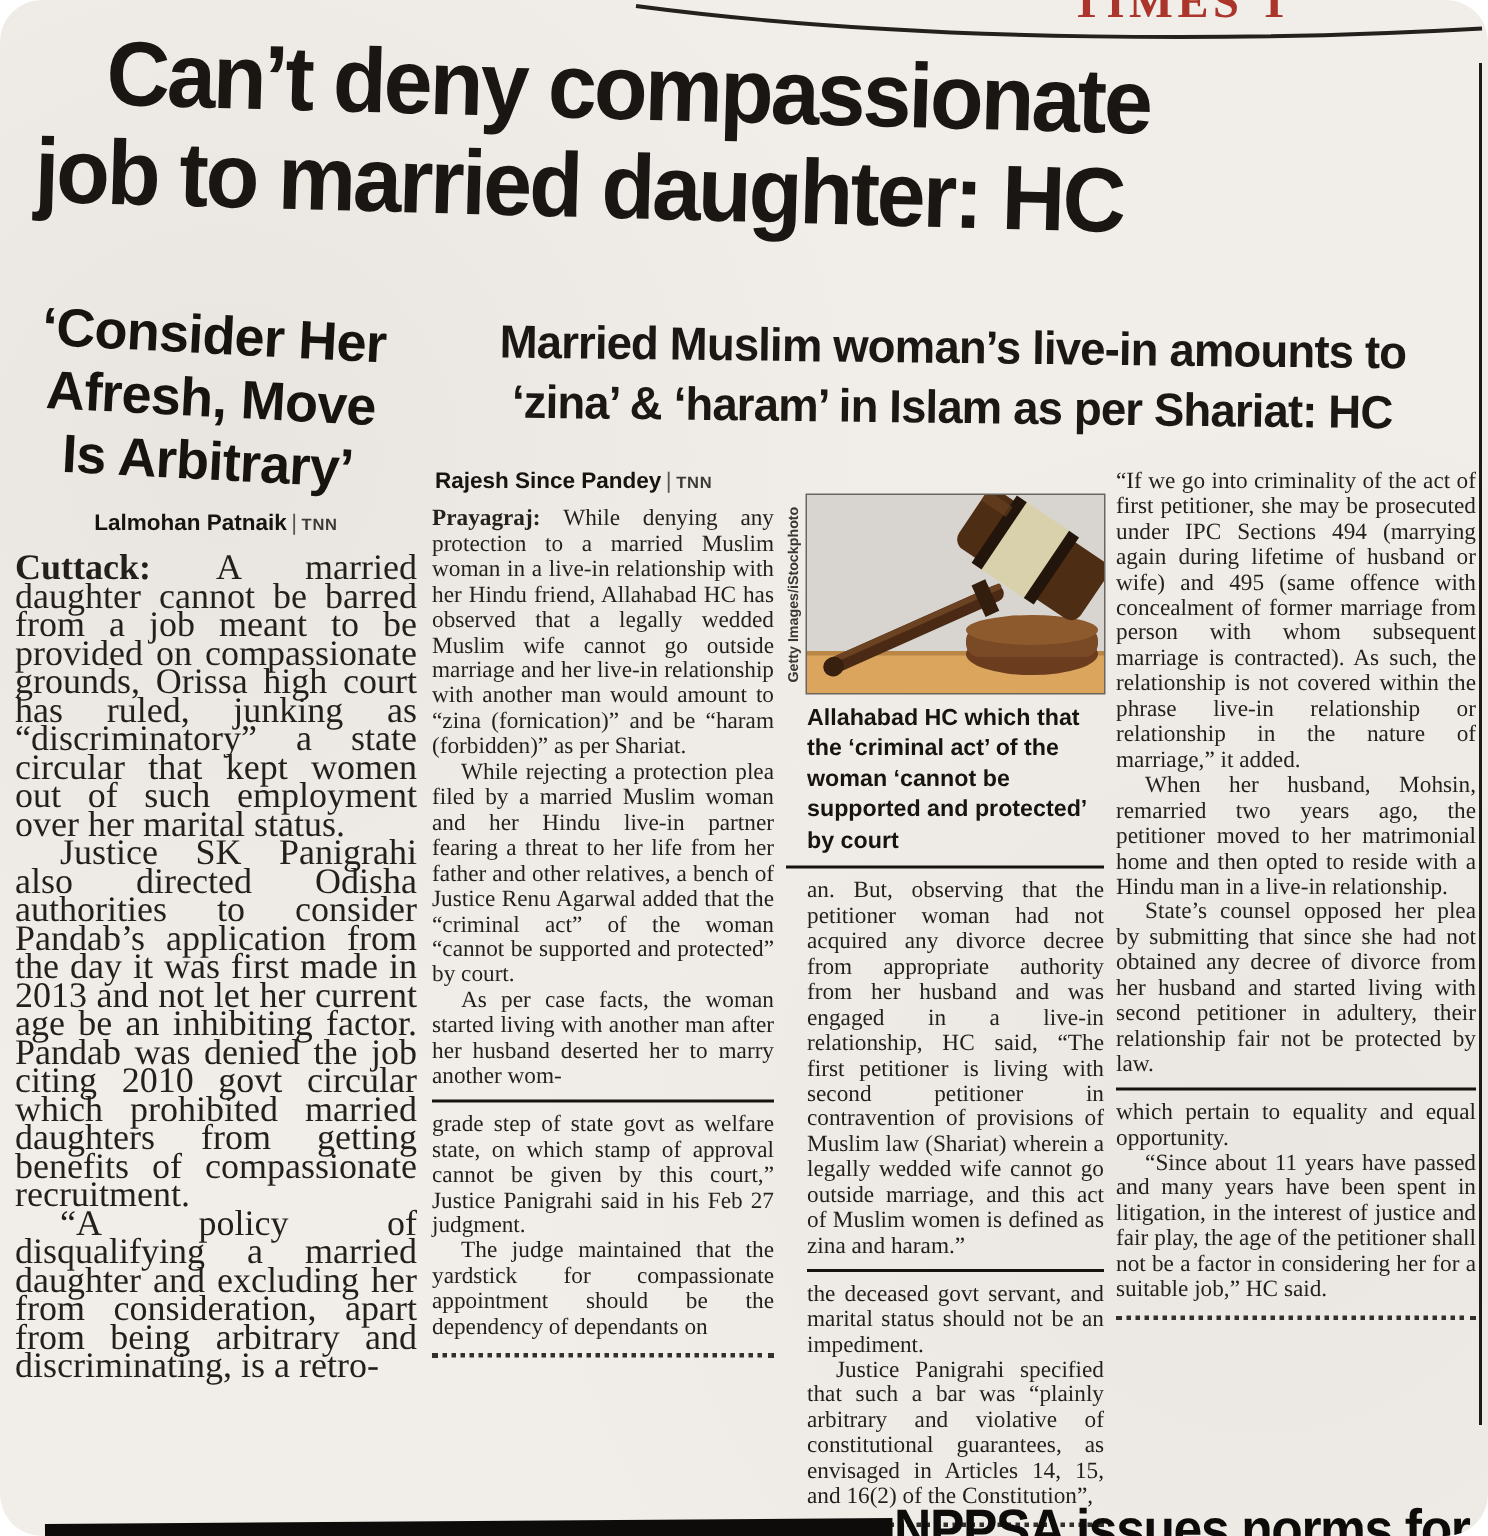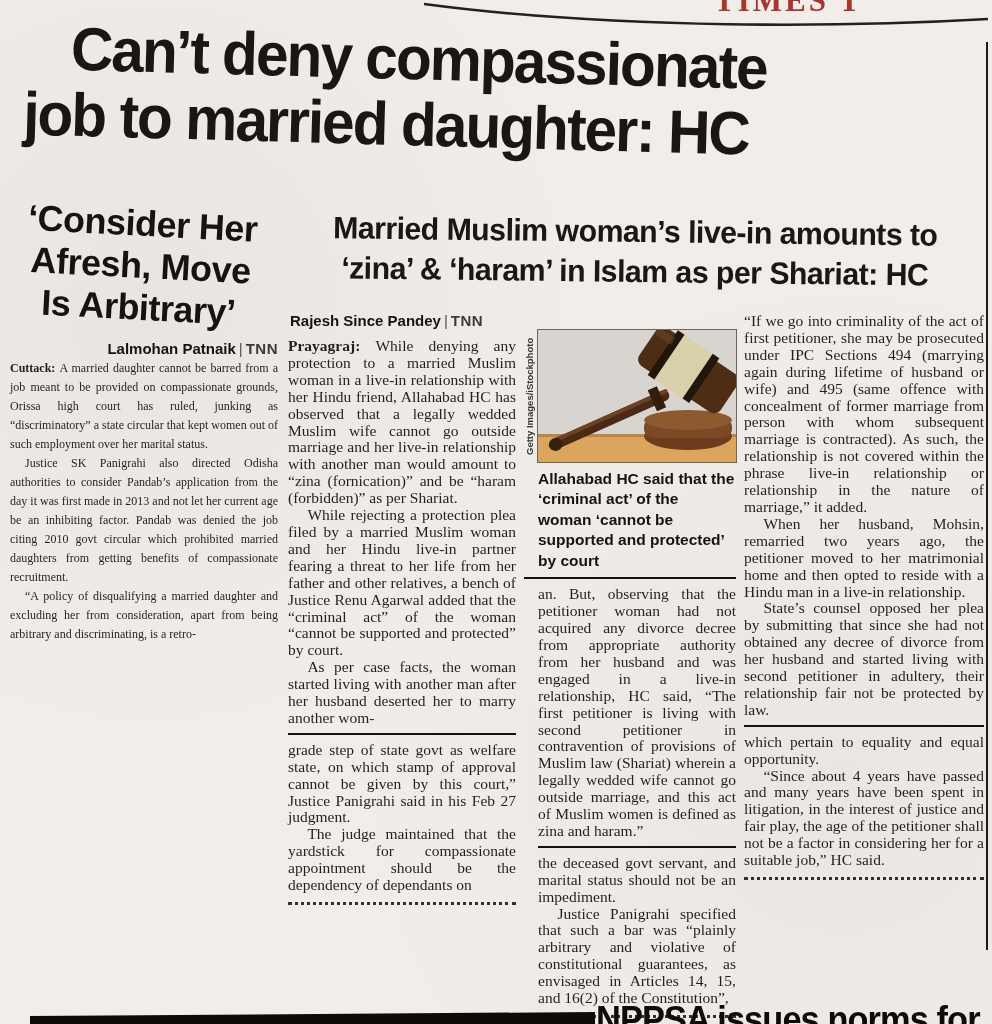--- a/index.html
+++ b/index.html
@@ -2,21 +2,21 @@
 <html><head>
 <meta charset="utf-8">
 <style>
   html,body { margin:0; padding:0; }
   .page {
     position:relative; width:992px; height:1024px; overflow:hidden;
     background:#f1eee9;
     background-image:
       radial-gradient(circle at 15% 30%, rgba(120,110,100,0.07), transparent 40%),
       radial-gradient(circle at 85% 75%, rgba(120,110,100,0.06), transparent 45%);
-    font-family:"Liberation Serif", serif; color:#241f1c;
+    font-family:"Liberation Serif", serif; color:#241f1c;border-radius:28px;
   }
   
   .masthead-text {
     position:absolute; left:714px; top:-17px; width:300px;
     font-family:"Liberation Serif", serif; font-weight:bold;
     font-size:31px; letter-spacing:3px; color:#ab342b;
   }
   .masthead-rule { position:absolute; left:420px; top:0; }
   
   .main-headline {
@@ -30,29 +30,29 @@
   .hl2 { margin-left:10px; }
   
   .colA { position:absolute; left:10px; top:200px; width:268px; }
   .quote-headline {
     margin:0 0 14px 0; font-family:"Liberation Sans", sans-serif; font-weight:bold;
     font-size:36px; line-height:1.17; letter-spacing:-0.5px; text-align:center;
     white-space:pre-line; color:#17140f; transform:rotate(3deg); transform-origin:30% 0;
   }
   .byline {
     font-family:"Liberation Sans", sans-serif; font-weight:bold; font-size:15px;
-    text-align:right; margin-bottom:2px; color:#161310;
-  }
-  .byline .agency { font-size:15px; letter-spacing:0.5px; color:#3c3a36; }
+    text-align:center; margin-bottom:13px; color:#161310;
+  }
+  .byline .agency { font-size:11px; letter-spacing:0.5px; color:#3c3a36; }
   .byline .sep { font-weight:normal; color:#555; padding:0 3px; }
   .byline-left2 { text-align:left; margin:0 0 9px 2px; }
   
   .body p { margin:0; text-align:justify; }
   .body p + p { text-indent:1.25em; }
-  .bodyA { font-size:12px; line-height:19px; }
+  .bodyA { font-size:24px; line-height:19px; }
   .bodyS { font-size:15.5px; line-height:16.9px; }
   .dl { font-weight:bold; }
   .rul {
     text-decoration-color:rgba(158,42,36,0.85);
     text-decoration-thickness:2.6px; text-underline-offset:3px; text-decoration-skip-ink:none;
   }
   
   .colB { position:absolute; left:288px; top:312px; width:228px; }
   .colC { position:absolute; left:524px; top:330px; width:212px; }
   .colD { position:absolute; left:744px; top:313px; width:240px; }
@@ -160,21 +160,21 @@
 
         <g transform="rotate(34 148 42)">
           <rect x="100" y="16" width="98" height="46" rx="8" fill="#4e2d15"></rect>
           <rect x="124" y="12" width="38" height="54" fill="#d9d0ac"></rect>
           <rect x="118" y="12" width="8" height="54" fill="#22150b"></rect>
           <rect x="160" y="12" width="8" height="54" fill="#22150b"></rect>
           <rect x="100" y="20" width="20" height="8" fill="#6b4222" opacity="0.6"></rect>
         </g>
       </svg>
     </div>
-    <div class="caption">Allahabad HC said that the ‘criminal act’ of the woman ‘cannot be supported and protected’ by court</div>
+    <div class="caption">Allahabad HC which that the ‘criminal act’ of the woman ‘cannot be supported and protected’ by court</div>
     <div class="hrule hrule-c"></div>
     <div class="body bodyS" style="margin-left:14px; width:198px;">
         <p><span class="rul">an. But, observing that the petitioner woman had not acquired any divorce decree from appropriate authority from her husband and was engaged in a live-in relationship, HC said, </span><span>“The first petitioner is living with second petitioner in contravention of provisions of Muslim law (Shariat) wherein a legally wedded wife cannot go outside marriage, and this act of Muslim women is defined as zina and haram.”</span></p>
       </div>
     <div class="hrule" style="margin-left:14px; width:198px;"></div>
     <div class="body bodyS cont" style="margin-left:14px; width:198px;">
         <p><span>the deceased govt servant, and marital status should not be an impediment.</span></p>
         <p><span>Justice Panigrahi specified that such a bar was “plainly arbitrary and violative of constitutional guarantees, as envisaged in Articles 14, 15, and 16(2) of the Constitution”,</span></p>
       </div>
     <div class="dotted" style="margin-left:14px; width:198px;"></div>
@@ -182,21 +182,21 @@
 
   <div class="colD">
     <div class="body bodyS">
         <p><span class="rul">“If we go into criminality of the act of first petitioner, she may be prosecuted under IPC Sections 494 (marrying again during lifetime of husband or wife) and 495 (same offence with concealment of former marriage from person with whom subsequent marriage is contracted). As such, the relationship is not covered within the phrase live-in relationship or relationship in the nature of marriage,” it added.</span></p>
         <p><span>When her husband, Mohsin, remarried two years ago, the petitioner moved to her matrimonial home and then opted to reside with a Hindu man in a live-in relationship.</span></p>
         <p><span>State’s counsel opposed her plea by submitting that since she had not obtained any decree of divorce from her husband and started living with second petitioner in adultery, their relationship fair not be protected by law.</span></p>
       </div>
     <div class="hrule"></div>
     <div class="body bodyS cont">
         <p><span>which pertain to equality and equal opportunity.</span></p>
-        <p><span>“Since about 4 years have passed and many years have been spent in litigation, in the interest of justice and fair play, the age of the petitioner shall not be a factor in considering her for a suitable job,” HC said.</span></p>
+        <p><span>“Since about 11 years have passed and many years have been spent in litigation, in the interest of justice and fair play, the age of the petitioner shall not be a factor in considering her for a suitable job,” HC said.</span></p>
       </div>
     <div class="dotted"></div>
   </div>
 
   <div class="vrule"></div>
 
   <div class="bottom-bar"></div>
   <div class="bottom-teaser">NPPSA issues norms for</div>
 
 </div>

